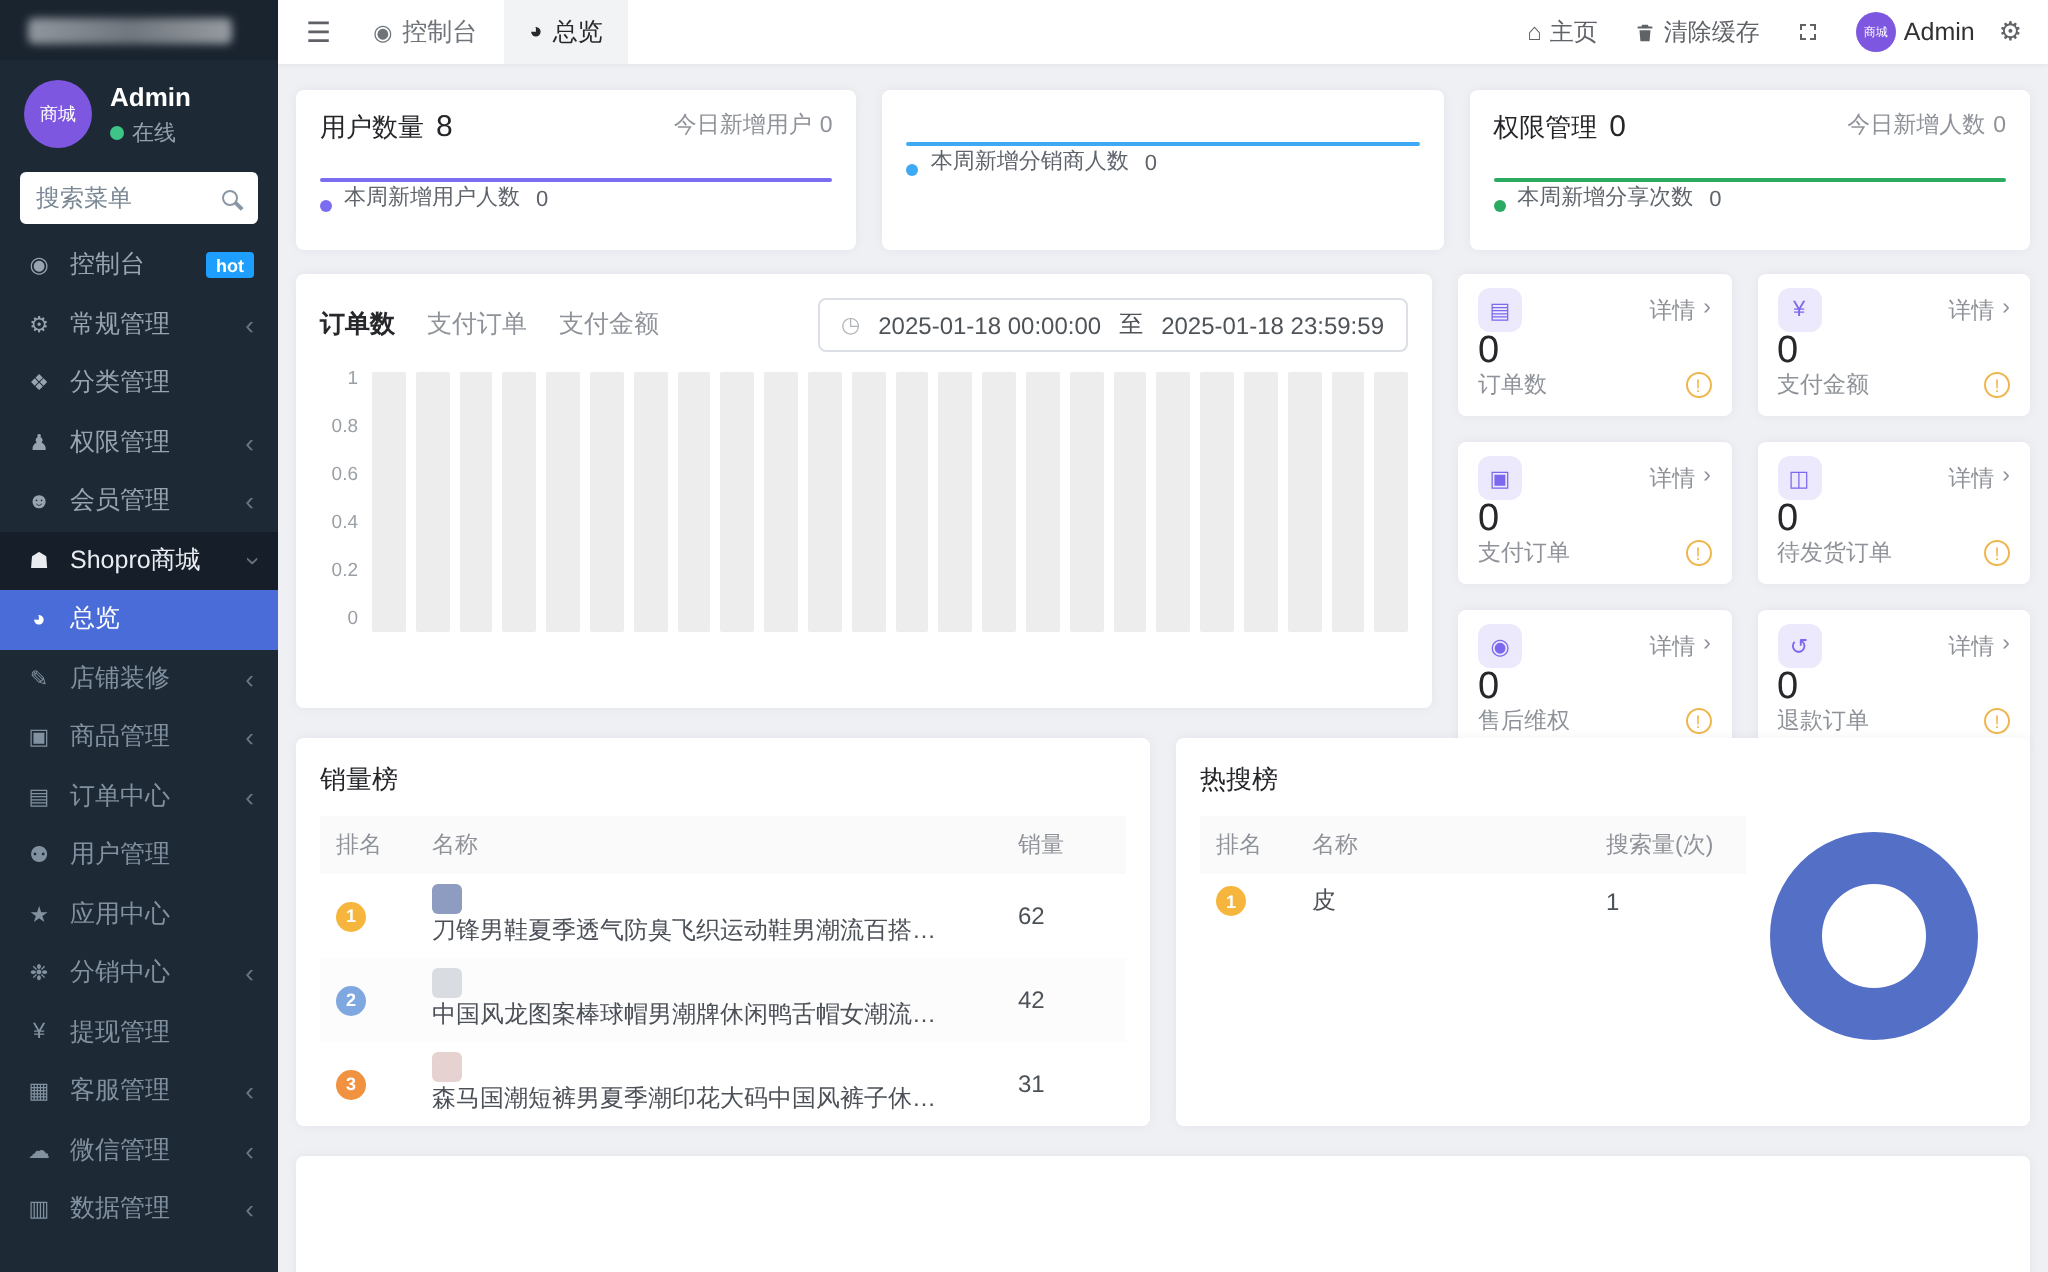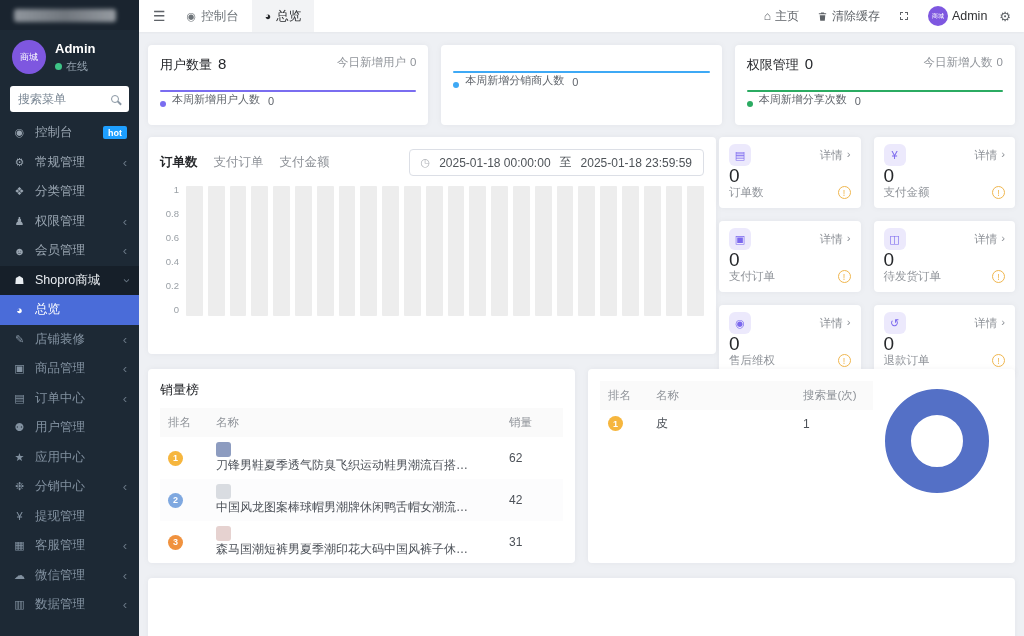--- a/index.html
+++ b/index.html
@@ -47,21 +47,21 @@
   .scard{background:#fff;border-radius:4px;box-shadow:0 0 6px rgba(31,45,61,.05);padding:10px 12px;height:80px}
   .scard-top{display:flex;justify-content:space-between;align-items:flex-start}
   .scard-title{font-size:13px;color:#24262a}
   .scard-value{font-size:15px;color:#24262a;margin-left:6px}
   .scard-today{font-size:11.5px;color:#8f9399}
   .scard-today .tv{margin-left:4px}
   .spark{height:2px;margin-top:16px;border-radius:1px}
   .legend{font-size:11px;color:#5f646b;display:flex;align-items:flex-end;gap:6px}
   .ldot{width:6px;height:6px;border-radius:50%;flex:none}
   .lval{margin-left:2px}
-  .row2{display:grid;grid-template-columns:568px 1fr;gap:3px;margin-bottom:15px}
+  .row2{display:grid;grid-template-columns:568px 1fr;gap:13px;margin-bottom:15px}
   .chart-card{background:#fff;border-radius:4px;box-shadow:0 0 6px rgba(31,45,61,.05);padding:12px;height:217px}
   .chart-head{display:flex;align-items:center}
   .ctab{font-size:12.5px;color:#8f9399;margin-right:16px;cursor:pointer}
   .ctab.active{color:#26282b;font-weight:bold}
   .date-range{margin-left:auto;border:1px solid #dcdfe6;border-radius:4px;height:27px;display:flex;align-items:center;padding:0 11px;font-size:12px;color:#4e5358;gap:9px;cursor:pointer}
   .clock{color:#b0b3b8;font-size:11px}
   .chart-body{display:flex;margin-top:10px;height:130px}
   .yaxis{width:26px;display:flex;flex-direction:column;justify-content:space-between;align-items:flex-end;padding-right:7px;font-size:9.5px;color:#9aa0a6}
   .ytick{line-height:1;transform:translateY(-1px)}
   .plot{flex:1;display:flex;align-items:flex-end;gap:5px}
@@ -443,20 +443,21 @@
                 </tr>
                 <tr>
                   <td><span class="medal" style="background: rgb(240, 146, 63);">3</span></td>
                   <td><span class="thumb" style="background: rgb(230, 210, 208);"></span><span class="pname">森马国潮短裤男夏季潮印花大码中国风裤子休闲嘻哈潮流宽松五分裤</span></td>
                   <td>31</td>
                 </tr>
               </tbody>
           </table>
         </div>
         <div class="tcard">
+          <div class="tcard-title">热搜榜</div>
           <div class="hs-wrap">
             <table class="hs-table">
               <colgroup>
                   <col style="width:48px">
                   <col>
                   <col style="width:78px">
                 </colgroup>
               <thead>
                   <tr>
                     <th>排名</th>

